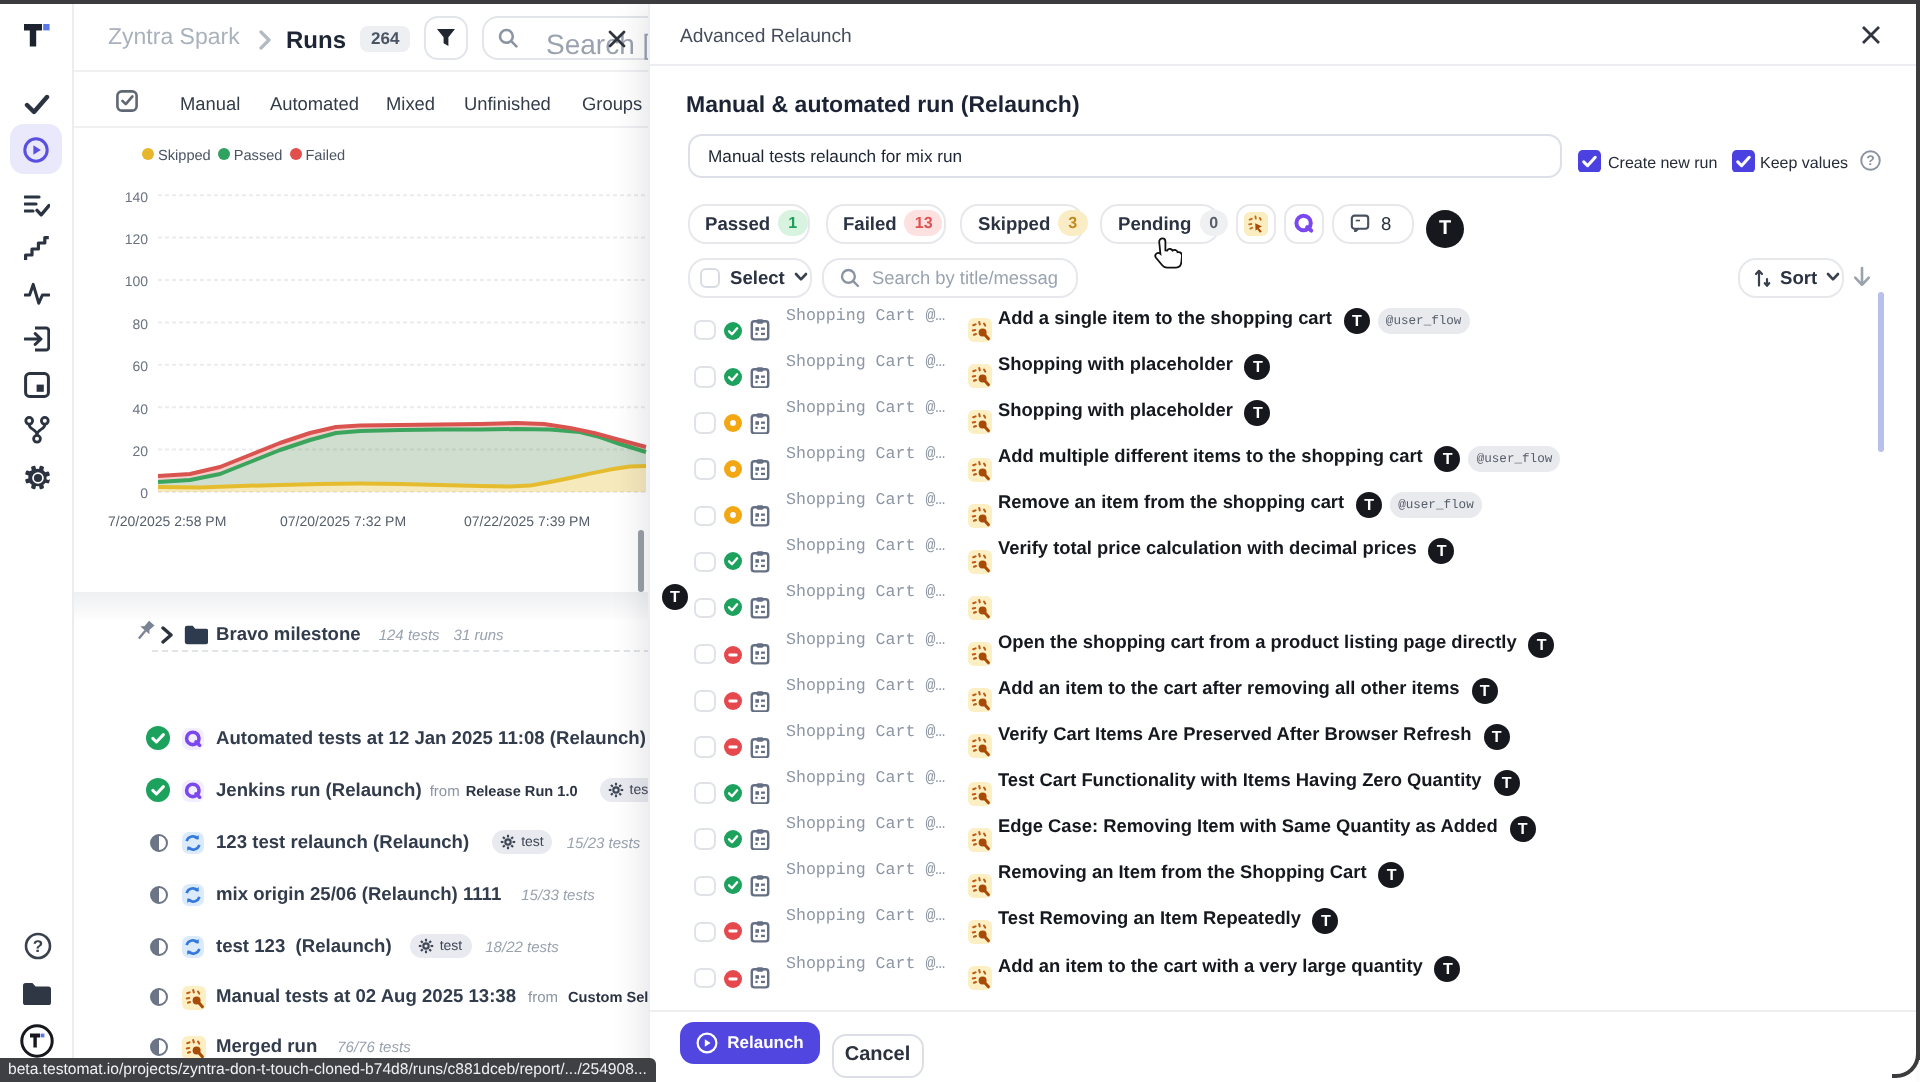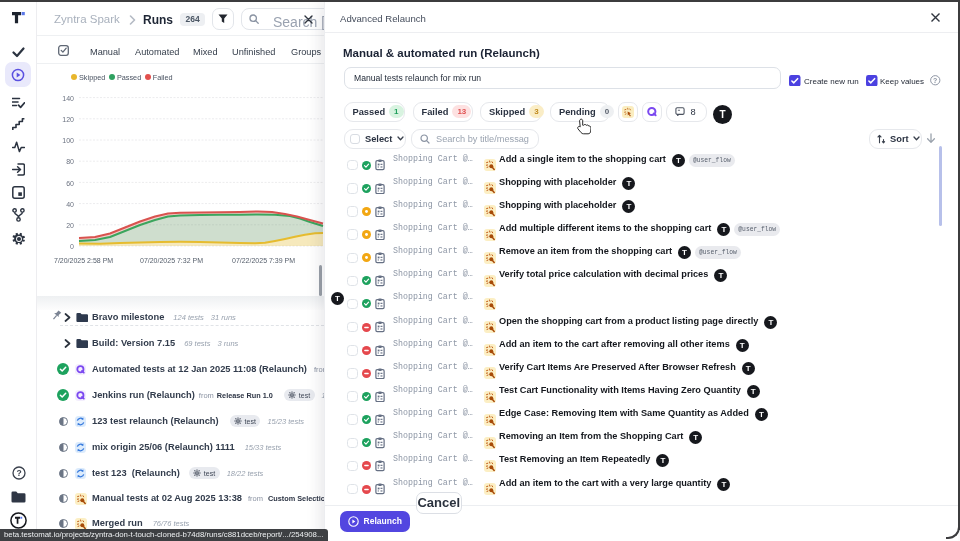--- a/index.html
+++ b/index.html
@@ -173,52 +173,41 @@
     <path d="M39 153 L55 152 L70 148.5 L85 142.5 L100 136.5 L115 131.5 L128 128.5 L140 127.8 L160 127.5 L180 127.3 L200 127 L218 126.5 L232 127 L245 129 L257 131.5 L268 134.5 L283 138.5
              L283 141 L270 137 L260 133.5 L250 131 L235 129.8 L218 129.5 L200 129.8 L180 129.8 L160 130 L140 130.5 L128 131.5 L115 135 L100 140 L85 146 L70 152 L55 155 L39 156 Z" fill="rgba(217,90,80,0.30)"></path>
 
     <path d="M39 158.5 L60 158.8 L80 158 L100 157.5 L120 157 L140 156.8 L160 157 L180 157.5 L200 158 L215 158.2 L225 157.8 L235 156 L245 154 L255 151.8 L265 149.8 L275 148.3 L283 148" fill="none" stroke="#e6bc2f" stroke-width="2" stroke-linejoin="round"></path>
     <path d="M39 156 L55 155 L70 152 L85 146 L100 140 L115 135 L128 131.5 L140 130.5 L160 130 L180 129.8 L200 129.8 L218 129.5 L235 129.8 L250 131 L260 133.5 L270 137 L283 141" fill="none" stroke="#3ba55d" stroke-width="2" stroke-linejoin="round"></path>
     <path d="M39 153 L55 152 L70 148.5 L85 142.5 L100 136.5 L115 131.5 L128 128.5 L140 127.8 L160 127.5 L180 127.3 L200 127 L218 126.5 L232 127 L245 129 L257 131.5 L268 134.5 L283 138.5" fill="none" stroke="#d9534f" stroke-width="2" stroke-linejoin="round"></path>
   </svg>
 
   <div class="abs" style="left:281.5px;top:263px;width:3px;height:31px;background:#9aa0a8;border-radius:2px;"></div>
   <div class="abs" style="left:0;top:294px;width:287px;height:14px;background:linear-gradient(#eef0f2,#fdfdfd);"></div>
-  <div class="abs" id="runlist" style="left:0;top:0;width:288px;height:479px;">
+  <div class="abs" id="runlist" style="left:16px;top:0;width:288px;height:479px;">
 
     <div class="rrow" style="top:302px">
       <svg class="abs" style="left:13.5px;top:5px" width="12" height="13" viewBox="0 0 12 13">
           <g transform="rotate(40 6 6)">
             <path d="M4.2 1.5 h3.6 l-0.5 3.4 l1.4 1.6 h-6 l1.5 -1.6 Z" fill="#7b8494"></path>
             <line x1="6" y1="6.5" x2="6" y2="11.5" stroke="#7b8494" stroke-width="1.2"></line>
           </g>
         </svg>
       <svg class="abs" style="left:26.5px;top:8.5px" width="7" height="9" viewBox="0 0 7 9">
           <path d="M1.5 1 L5.5 4.5 L1.5 8" fill="none" stroke="#2b323d" stroke-width="1.7" stroke-linecap="round" stroke-linejoin="round"></path>
         </svg>
       <svg class="abs" style="left:38.5px;top:7.5px" width="12.5" height="11" viewBox="0 0 15 12">
           <path d="M0.5 1.8 a1.3 1.3 0 0 1 1.3-1.3 h3.4 l1.6 1.7 h6.4 a1.3 1.3 0 0 1 1.3 1.3 v6.7 a1.3 1.3 0 0 1-1.3 1.3 H1.8 a1.3 1.3 0 0 1-1.3-1.3 Z" fill="#2e3a4e"></path>
         </svg>
       <span class="rt" style="margin-left:55px">Bravo milestone</span>
       <span class="rmeta" style="margin-left:9px">124 tests</span>
         <span class="rmeta" style="margin-left:7px">31 runs</span>
     </div>
     <div class="abs" style="left:23px;top:323px;width:264px;border-top:1px dashed #e0e3e7;"></div>
 
-    <div class="rrow" style="top:328px">
-      <svg class="abs" style="left:26.5px;top:8.5px" width="7" height="9" viewBox="0 0 7 9">
-          <path d="M1.5 1 L5.5 4.5 L1.5 8" fill="none" stroke="#2b323d" stroke-width="1.7" stroke-linecap="round" stroke-linejoin="round"></path>
-        </svg>
-      <svg class="abs" style="left:38.5px;top:7.5px" width="12.5" height="11" viewBox="0 0 15 12">
-          <path d="M0.5 1.8 a1.3 1.3 0 0 1 1.3-1.3 h3.4 l1.6 1.7 h6.4 a1.3 1.3 0 0 1 1.3 1.3 v6.7 a1.3 1.3 0 0 1-1.3 1.3 H1.8 a1.3 1.3 0 0 1-1.3-1.3 Z" fill="#2e3a4e"></path>
-        </svg>
-      <span class="rt" style="margin-left:55px">Build: Version 7.15</span>
-      <span class="rmeta" style="margin-left:9px">69 tests</span>
-        <span class="rmeta" style="margin-left:7px">3 runs</span>
-    </div>
 
     <div class="rrow" style="top:354px">
       <svg class="abs" style="left:20px;top:7px" width="12" height="12" viewBox="0 0 12 12">
           <circle cx="6" cy="6" r="6" fill="#1da25e"></circle>
           <path d="M3.4 6.2 L5.2 8 L8.7 4.3" fill="none" stroke="#fff" stroke-width="1.5" stroke-linecap="round" stroke-linejoin="round"></path>
         </svg>
       <svg class="abs" style="left:38px;top:7.5px" width="11" height="11" viewBox="0 0 11 11">
           <rect width="11" height="11" rx="3.5" fill="#f3eefd"></rect>
           <circle cx="5.4" cy="5.2" r="3.1" fill="none" stroke="#7b48f0" stroke-width="1.8"></circle>
           <path d="M7 6.9 L8.8 8.6" stroke="#7b48f0" stroke-width="1.8" stroke-linecap="round"></path>
@@ -937,16 +926,16 @@
   <div class="abs" style="left:613.5px;top:144px;width:3.5px;height:80px;background:#b7c0ea;border-radius:2px;"></div>
 
   <div class="abs" style="left:0;top:503px;width:100%;height:1px;background:#eceef1"></div>
   <div class="abs" style="left:15px;top:508.5px;width:69.5px;height:21.5px;background:#5246e0;border-radius:7px;color:#fff;font-size:8.5px;font-weight:bold;display:flex;align-items:center;justify-content:center;gap:5px;">
     <svg width="11" height="11" viewBox="0 0 11 11">
         <circle cx="5.5" cy="5.5" r="4.7" fill="none" stroke="#fff" stroke-width="1.1"></circle>
         <path d="M4.4 3.6 L7.3 5.5 L4.4 7.4 Z" fill="#fff"></path>
       </svg>
     <span>Relaunch</span>
   </div>
-  <div class="abs" style="left:90.5px;top:490px;width:46.5px;height:21.5px;background:#fff;border:1px solid #dcdfe5;border-radius:7px;color:#2b323e;font-size:13px;font-weight:bold;display:flex;align-items:center;justify-content:center;">Cancel</div>
+  <div class="abs" style="left:90.5px;top:515px;width:46.5px;height:21.5px;background:#fff;border:1px solid #dcdfe5;border-radius:7px;color:#2b323e;font-size:10px;font-weight:bold;display:flex;align-items:center;justify-content:center;">Cancel</div>
 </div>
 
 <div class="abs" style="left:0;top:528.5px;width:328px;height:12.5px;background:#3e4043;border-top-right-radius:3px;z-index:50;color:#eef0f2;font-size:7.8px;line-height:12.5px;padding-left:4px;white-space:nowrap;overflow:hidden;">beta.testomat.io/projects/zyntra-don-t-touch-cloned-b74d8/runs/c881dceb/report/.../254908...</div>
 
 </body></html>

